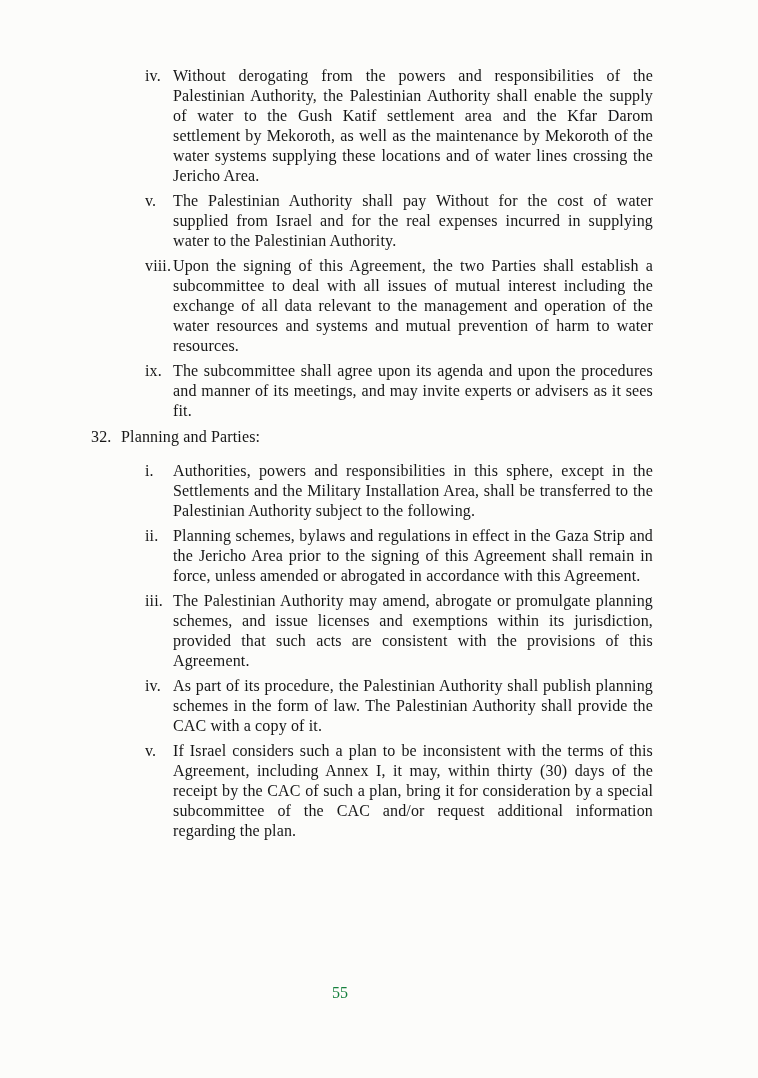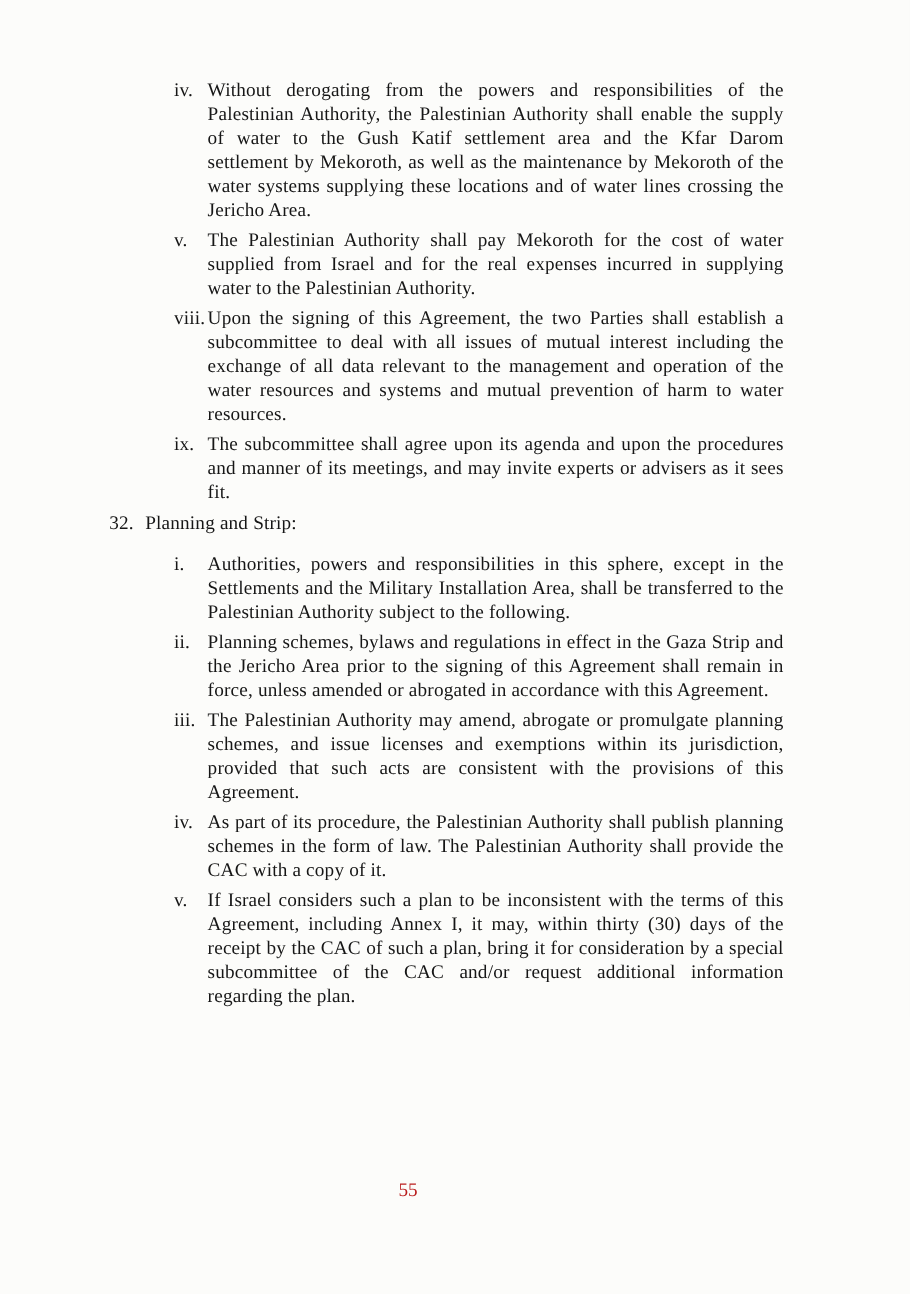--- a/index.html
+++ b/index.html
@@ -48,51 +48,51 @@
     flex: 0 0 30px;
   }
   .page-number {
     position: absolute;
     top: 984px;
     left: 318px;
     width: 44px;
     text-align: center;
     font-size: 16px;
     font-family: "Liberation Serif", "DejaVu Serif", serif;
-    color: #b91c1c;
+    color: #15803d;
   }
 </style>
 </head>
 <body>
 
 <div class="page">
   <div class="content">
 
     <div>
       <div class="list-item">
         <span class="marker">iv.</span>
         <div class="item-text">Without derogating from the powers and responsibilities of the Palestinian Authority, the Palestinian Authority shall enable the supply of water to the Gush Katif settlement area and the Kfar Darom settlement by Mekoroth, as well as the maintenance by Mekoroth of the water systems supplying these locations and of water lines crossing the Jericho Area.</div>
       </div>
       <div class="list-item">
         <span class="marker">v.</span>
-        <div class="item-text">The Palestinian Authority shall pay Mekoroth for the cost of water supplied from Israel and for the real expenses incurred in supplying water to the Palestinian Authority.</div>
+        <div class="item-text">The Palestinian Authority shall pay Without for the cost of water supplied from Israel and for the real expenses incurred in supplying water to the Palestinian Authority.</div>
       </div>
       <div class="list-item">
         <span class="marker">viii.</span>
         <div class="item-text">Upon the signing of this Agreement, the two Parties shall establish a subcommittee to deal with all issues of mutual interest including the exchange of all data relevant to the management and operation of the water resources and systems and mutual prevention of harm to water resources.</div>
       </div>
       <div class="list-item">
         <span class="marker">ix.</span>
         <div class="item-text">The subcommittee shall agree upon its agenda and upon the procedures and manner of its meetings, and may invite experts or advisers as it sees fit.</div>
       </div>
     </div>
 
     <div class="section-heading">
       <span class="marker">32.</span>
-      <span>Planning and Strip:</span>
+      <span>Planning and Parties:</span>
     </div>
 
     <div>
       <div class="list-item">
         <span class="marker">i.</span>
         <div class="item-text">Authorities, powers and responsibilities in this sphere, except in the Settlements and the Military Installation Area, shall be transferred to the Palestinian Authority subject to the following.</div>
       </div>
       <div class="list-item">
         <span class="marker">ii.</span>
         <div class="item-text">Planning schemes, bylaws and regulations in effect in the Gaza Strip and the Jericho Area prior to the signing of this Agreement shall remain in force, unless amended or abrogated in accordance with this Agreement.</div>

